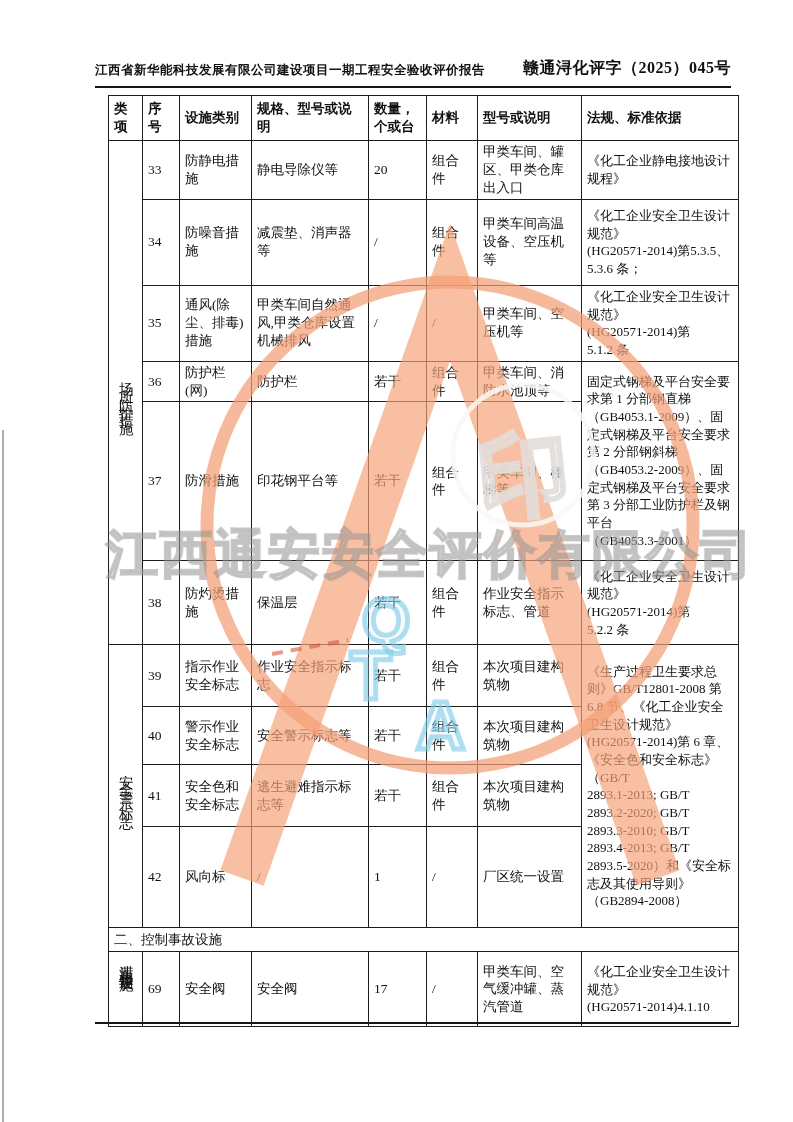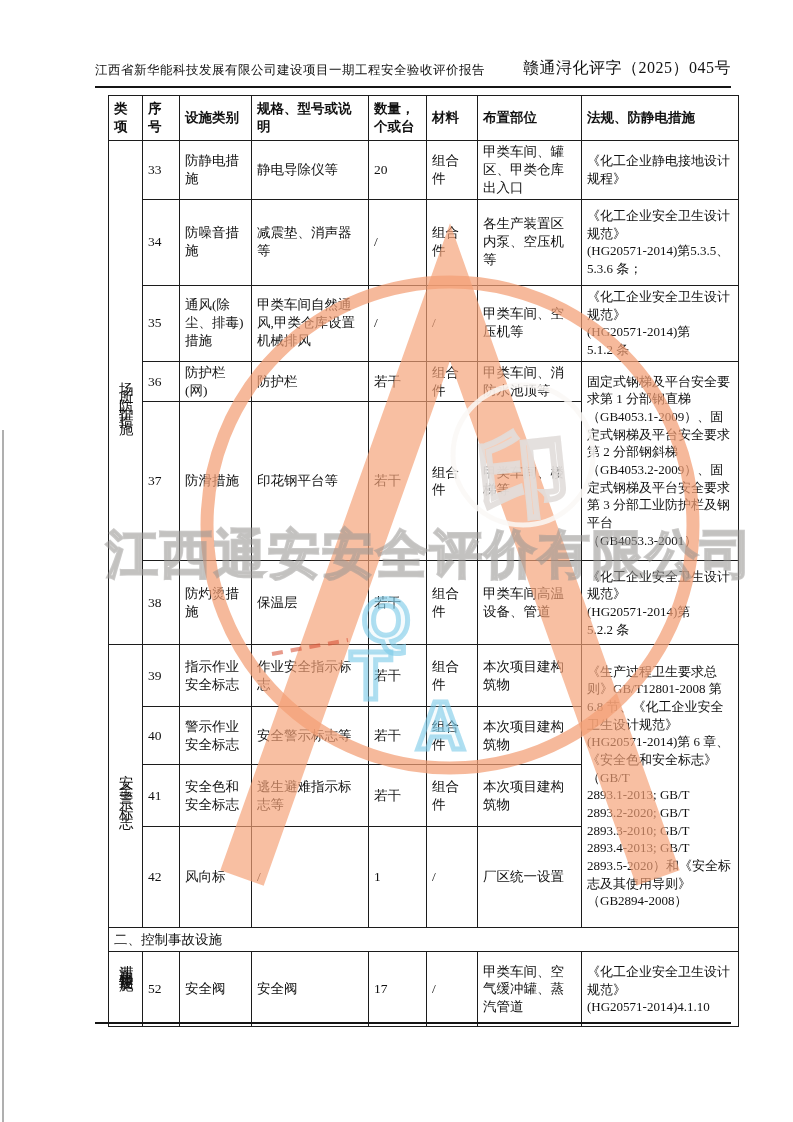--- a/index.html
+++ b/index.html
@@ -2,21 +2,21 @@
 <html><head>
 <meta charset="utf-8">
 <style>
   html,body{margin:0;padding:0;background:#e8e8e8;}
   .page{position:relative;width:793px;height:1122px;background:#ffffff;margin:0 auto;
         font-family:"Liberation Serif","DejaVu Serif",serif;color:#111;overflow:hidden;}
 
   
   .doc-header{position:absolute;left:95px;top:58px;width:636px;display:flex;
               justify-content:space-between;align-items:flex-end;
-              font-weight:normal;font-size:12.5px;letter-spacing:.5px;
+              font-weight:bold;font-size:12.5px;letter-spacing:.5px;
               border-bottom:2px solid #151515;padding-bottom:7px;}
   .doc-header .right{font-size:16px;white-space:nowrap;}
 
   
   table.main{position:absolute;left:108px;top:95px;width:630px;border-collapse:collapse;
              table-layout:fixed;font-size:13.5px;line-height:1.33;}
   table.main,table.main td,table.main th{border:1.5px solid #1c1c1c;}
   table.main td,table.main th{padding:2px 5px;vertical-align:middle;text-align:left;
              overflow:hidden;word-break:break-all;}
   th{font-weight:bold;font-size:13.5px;}
@@ -72,22 +72,22 @@
         <col style="width:157px">
     </colgroup>
     <thead>
       <tr style="height:45px">
         <th class="center">类项</th>
         <th class="center">序号</th>
         <th>设施类别</th>
         <th>规格、型号或说明</th>
         <th>数量，个或台</th>
         <th class="center">材料</th>
-        <th>布置部位</th>
-        <th>法规、防静电措施</th>
+        <th>型号或说明</th>
+        <th>法规、标准依据</th>
       </tr>
     </thead>
     <tbody>
       <tr style="height:57px">
         <td class="cat" rowspan="6">
           <div class="vert">场所防护措施</div>
         </td>
         <td class="center">33</td>
         <td>防静电措施</td>
         <td>静电导除仪等</td>
@@ -95,21 +95,21 @@
         <td>组合件</td>
         <td>甲类车间、罐区、甲类仓库出入口</td>
         <td class="basis">《化工企业静电接地设计规程》</td>
       </tr>
       <tr style="height:86px">
         <td class="center">34</td>
         <td>防噪音措施</td>
         <td>减震垫、消声器等</td>
         <td>/</td>
         <td>组合件</td>
-        <td>各生产装置区内泵、空压机等</td>
+        <td>甲类车间高温设备、空压机等</td>
         <td class="basis">《化工企业安全卫生设计规范》
 (HG20571-2014)第5.3.5、5.3.6 条；</td>
       </tr>
       <tr style="height:75px">
         <td class="center">35</td>
         <td>通风(除尘、排毒)措施</td>
         <td>甲类车间自然通风,甲类仓库设置机械排风</td>
         <td>/</td>
         <td>/</td>
         <td>甲类车间、空压机等</td>
@@ -136,21 +136,21 @@
         <td>若干</td>
         <td>组合件</td>
         <td>甲类车间、楼梯等</td>
       </tr>
       <tr style="height:84px">
         <td class="center">38</td>
         <td>防灼烫措施</td>
         <td>保温层</td>
         <td>若干</td>
         <td>组合件</td>
-        <td>甲类车间高温设备、管道</td>
+        <td>作业安全指示标志、管道</td>
         <td class="basis">《化工企业安全卫生设计规范》
 (HG20571-2014)第
 5.2.2 条</td>
       </tr>
       <tr style="height:62px">
         <td class="cat" rowspan="4">
           <div class="vert">安全警示标志</div>
         </td>
         <td class="center">39</td>
         <td>指示作业安全标志</td>
@@ -191,21 +191,21 @@
         <td>/</td>
         <td>厂区统一设置</td>
       </tr>
       <tr style="height:24px">
         <td class="section" colspan="8">二、控制事故设施</td>
       </tr>
       <tr style="height:73px">
         <td class="cat">
           <div class="vert c3">泄压和止逆设施</div>
         </td>
-        <td class="center">52</td>
+        <td class="center">69</td>
         <td>安全阀</td>
         <td>安全阀</td>
         <td>17</td>
         <td>/</td>
         <td>甲类车间、空气缓冲罐、蒸汽管道</td>
         <td class="basis">《化工企业安全卫生设计规范》
 (HG20571-2014)4.1.10</td>
       </tr>
     </tbody>
   </table>

